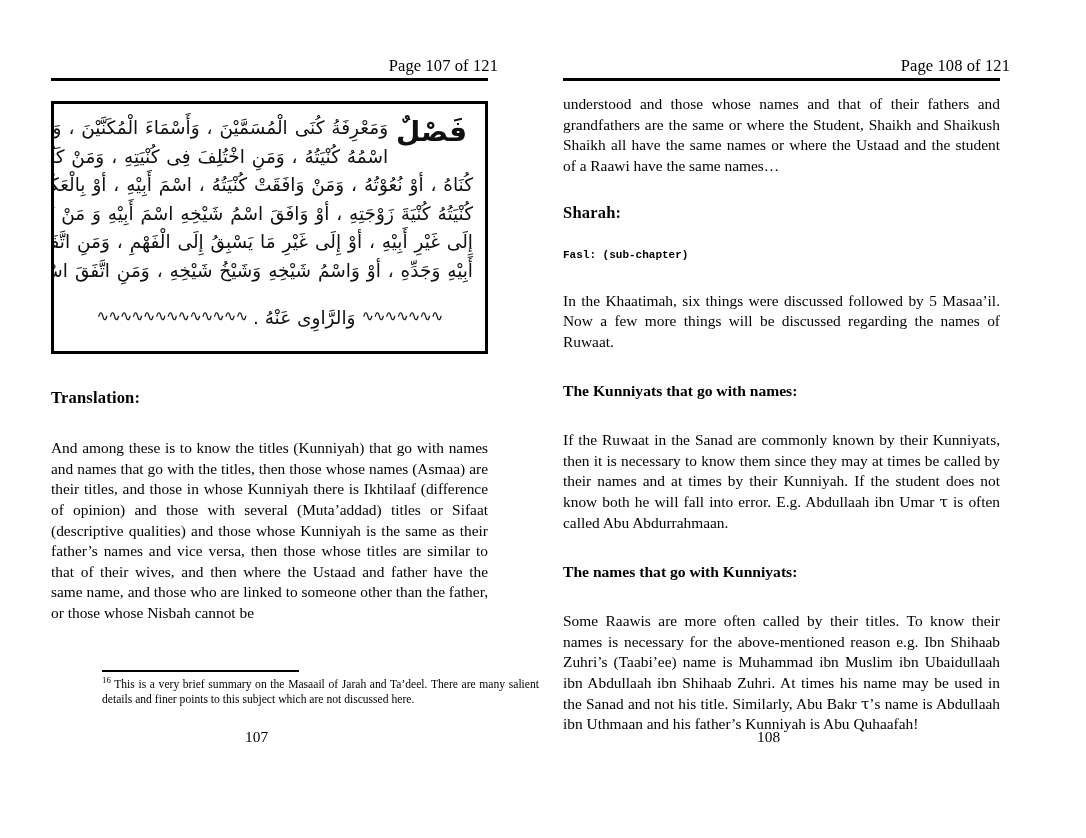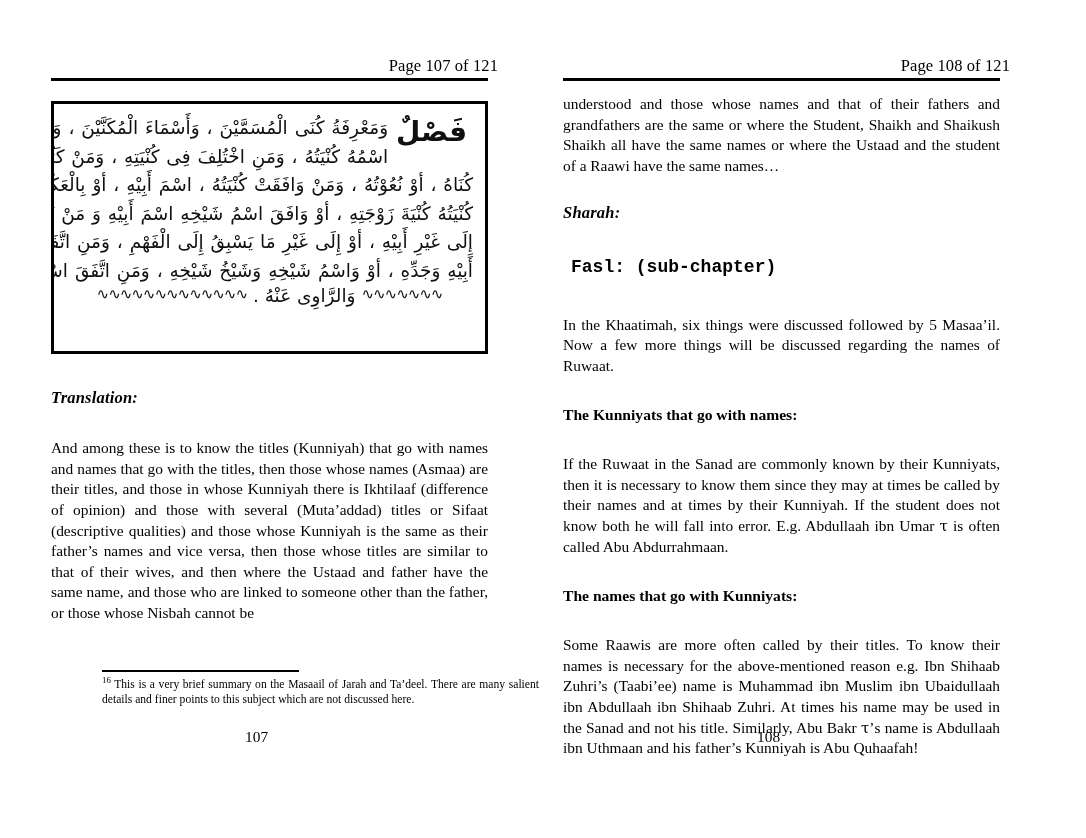--- a/index.html
+++ b/index.html
@@ -97,44 +97,44 @@
     margin: 4px 6px 0 8px;
   }
   .arabic-line {
     white-space: nowrap;
   }
   .arabic-last {
     direction: rtl;
     text-align: center;
     font-family: "DejaVu Sans", sans-serif;
     font-size: 18.5px;
+    margin-top: 22px;
     white-space: nowrap;
     color: #101010;
   }
   .squiggle {
     display: inline-block;
     color: #111;
     font-size: 15px;
     letter-spacing: -1px;
     vertical-align: 3px;
   }
 
   
   .h-italic {
     font-size: 16.5px;
     font-weight: bold;
-    font-style: italic;
     margin: 0;
     letter-spacing: .2px;
   }
   .h-mono {
     font-family: "Liberation Mono", "DejaVu Sans Mono", monospace;
-    font-size: 18px;
-    font-weight: bold;
-    margin: 8px;
+    font-size: 11px;
+    font-weight: bold;
+    margin: 0;
     letter-spacing: 0px;
   }
   .h-bold {
     font-size: 15.6px;
     font-weight: bold;
     margin: 0;
   }
 
   .gap-26 { height: 26px; }
   .gap-30 { height: 30px; }

